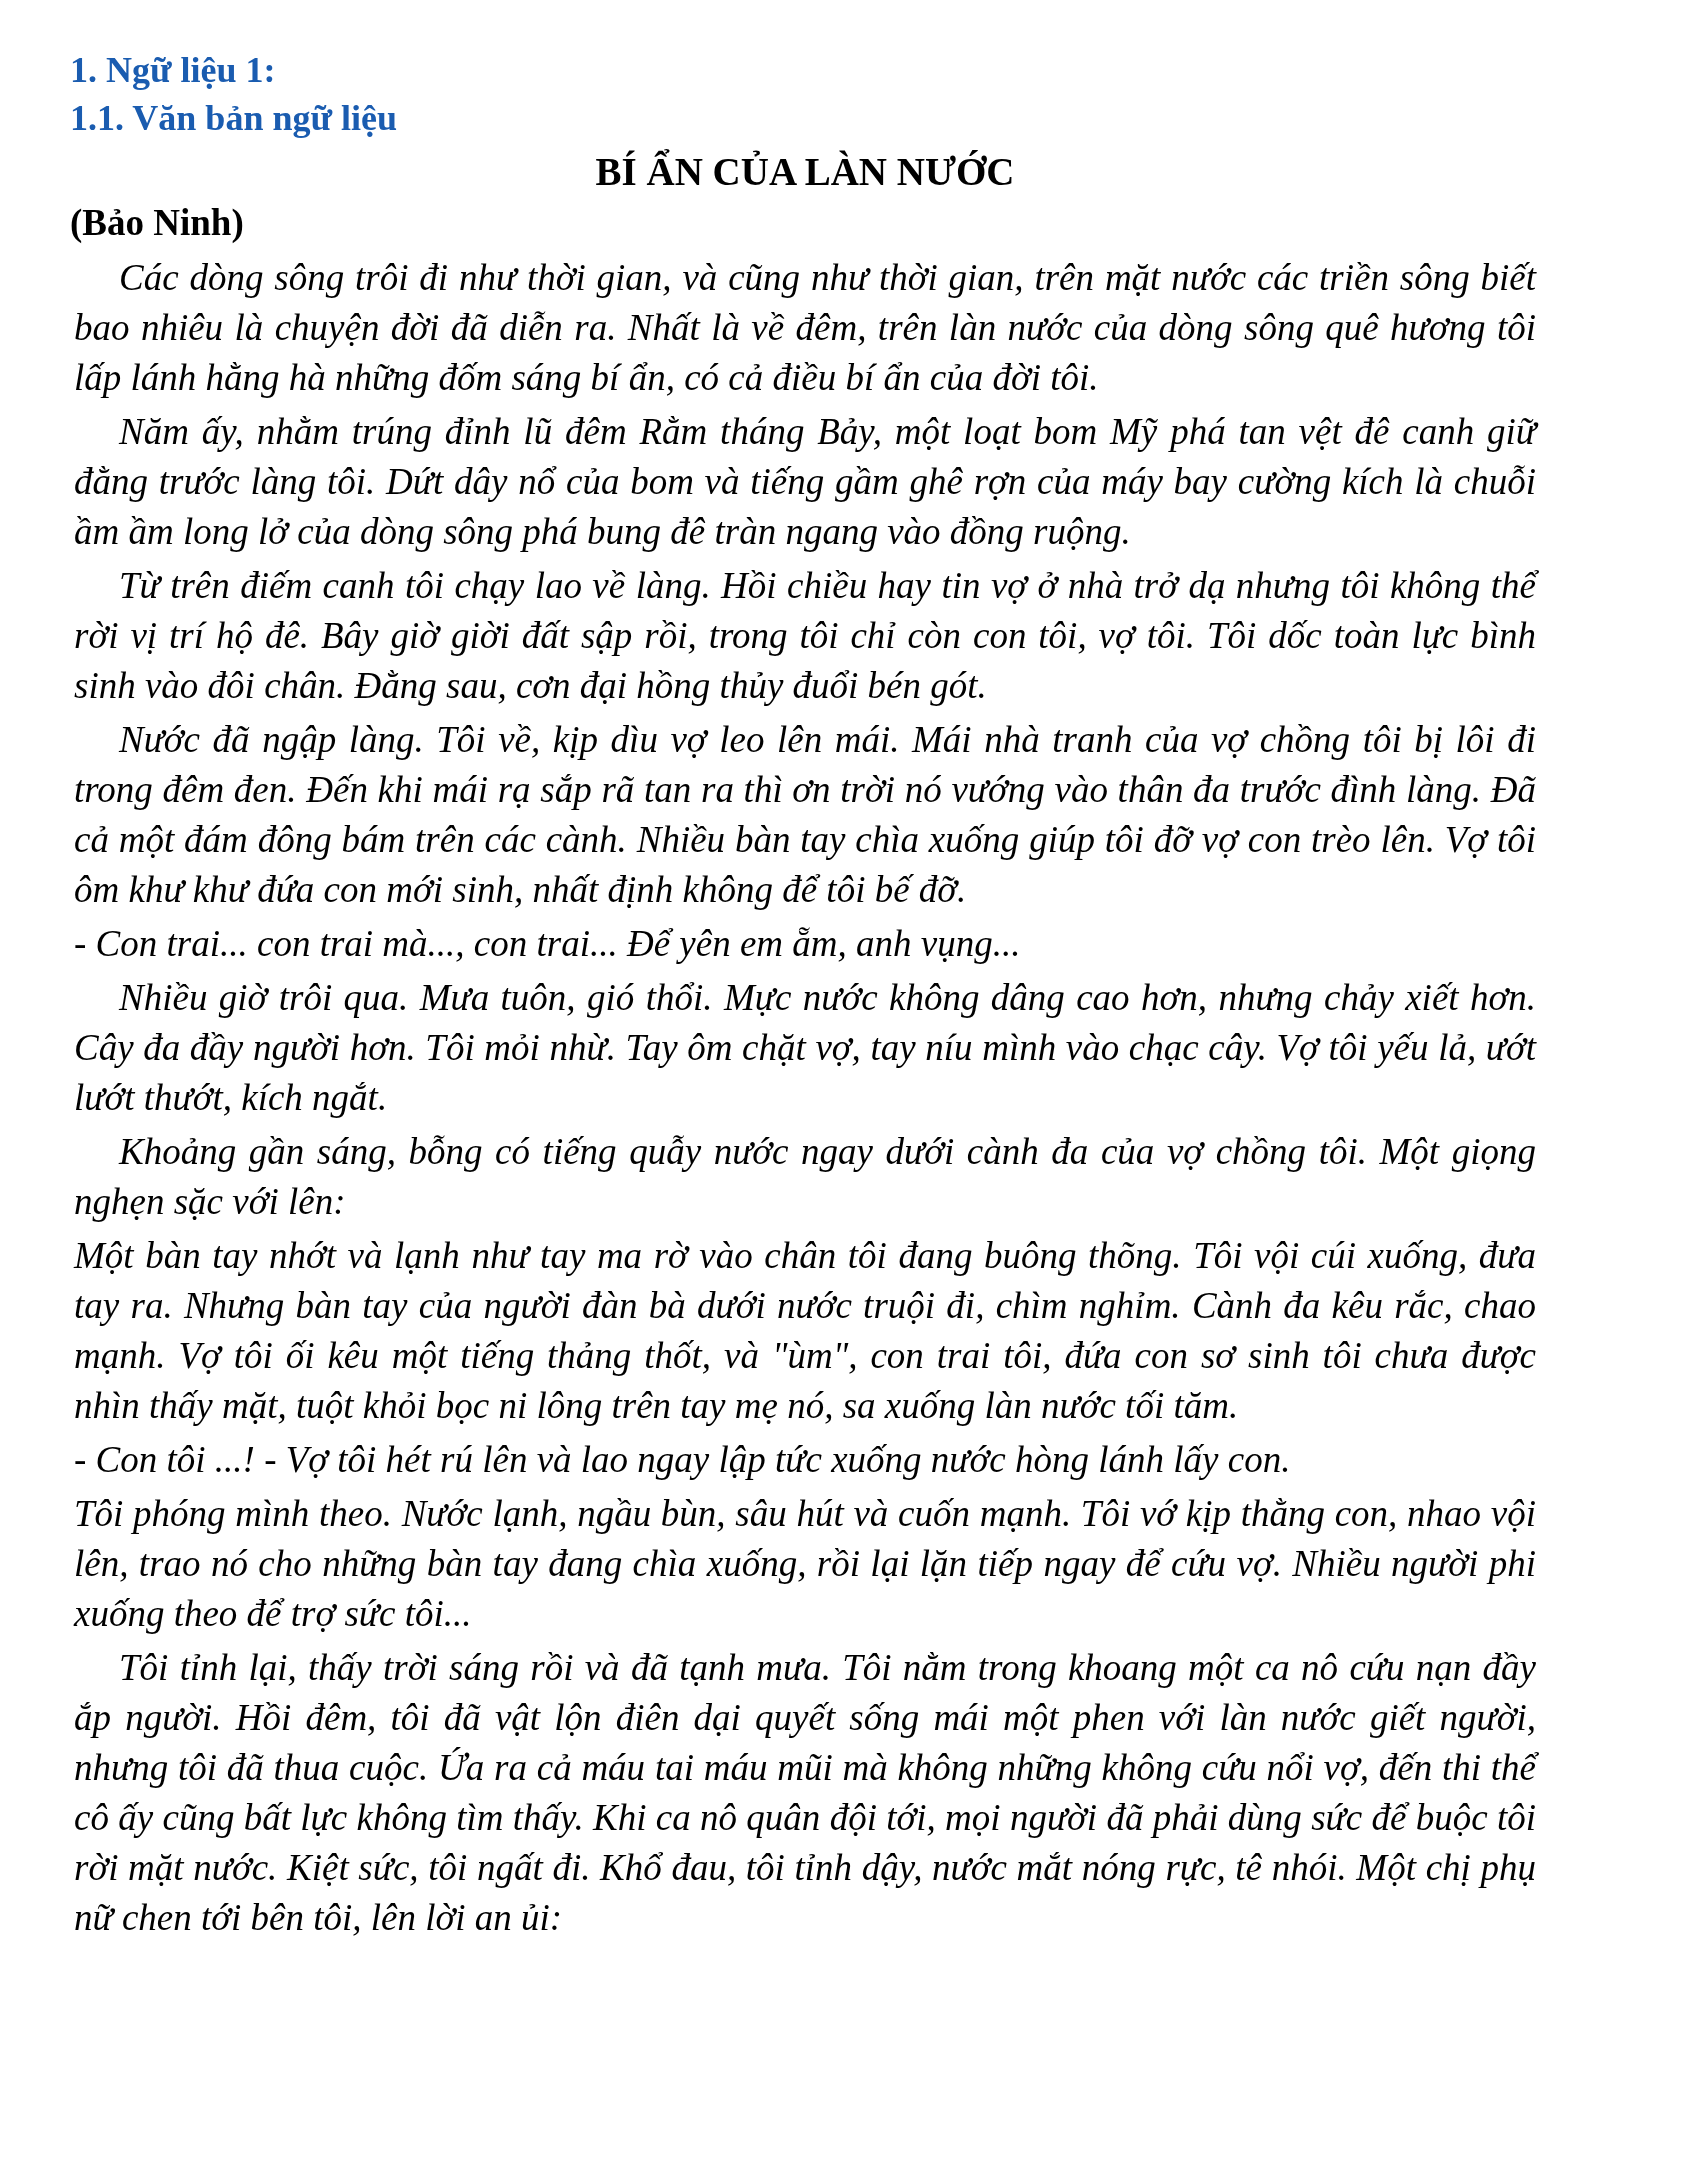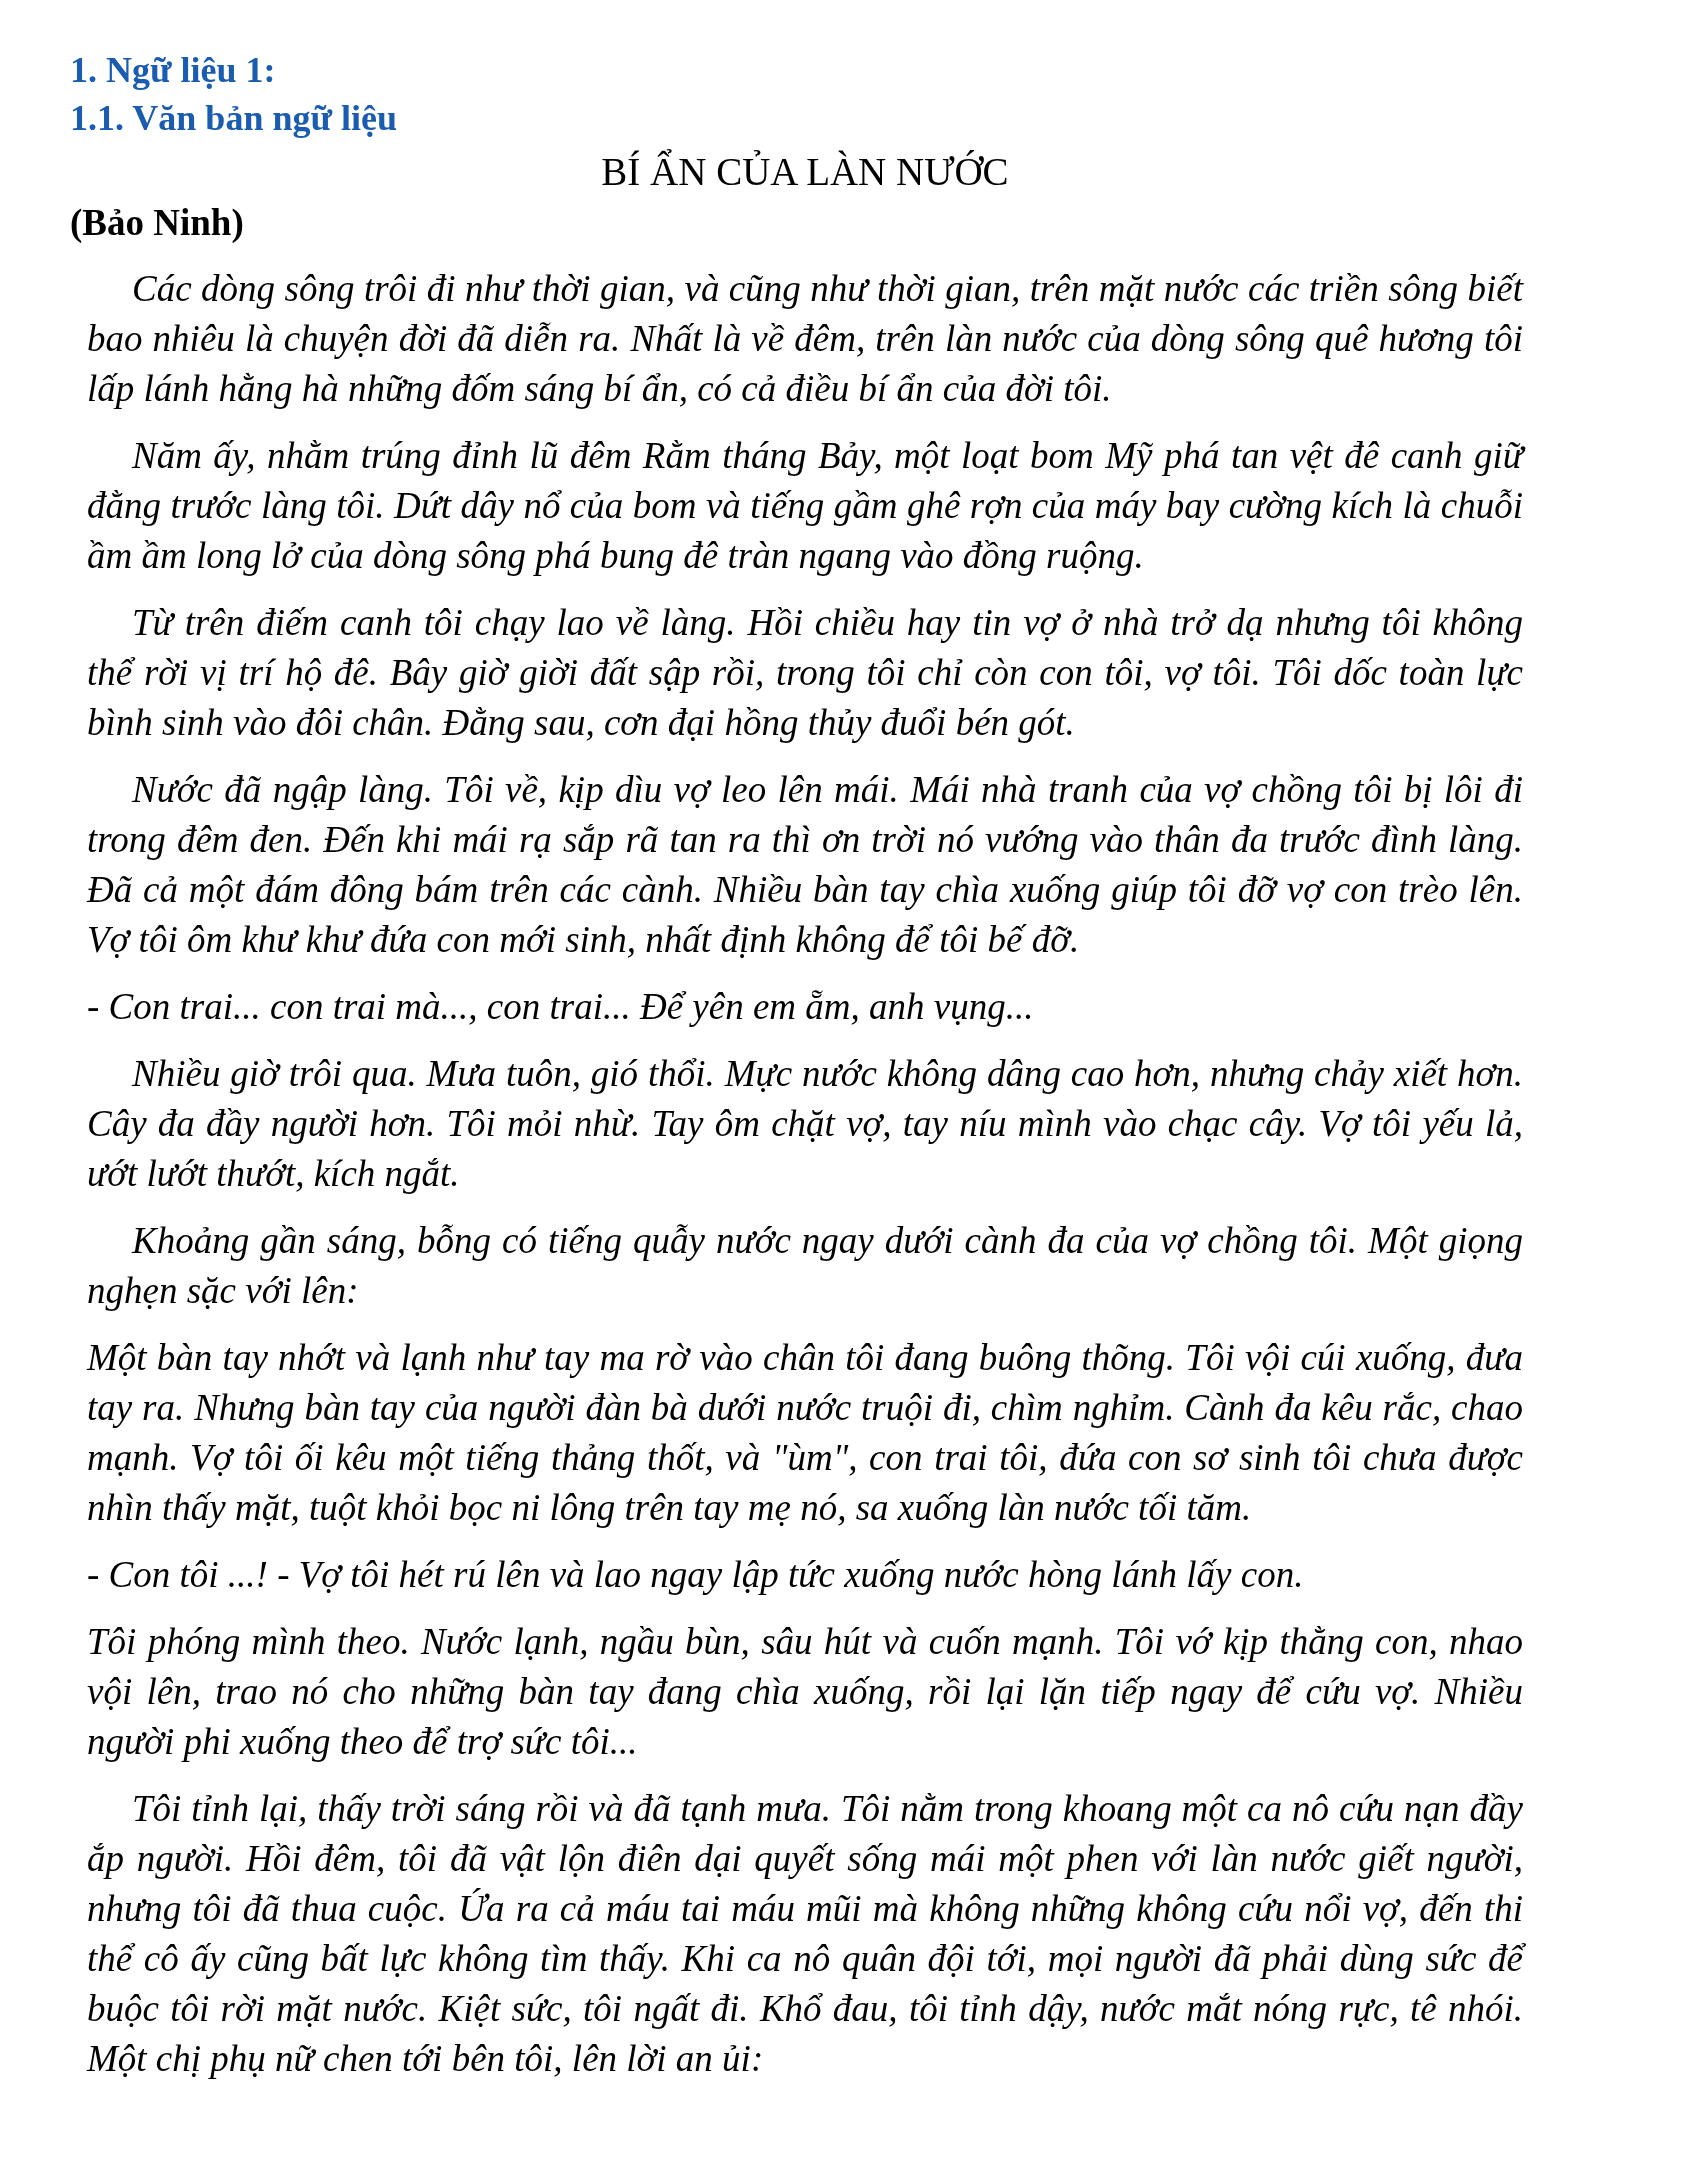--- a/index.html
+++ b/index.html
@@ -26,38 +26,38 @@
     font-weight:bold;
     font-size:36px;
     line-height:43px;
     margin:0 0 4.8px 0;
   }
   .doc-heading.second{
     margin-bottom:8px;
   }
   .doc-title{
     text-align:center;
-    font-weight:normal;
+    font-weight:bold;
     font-size:39px;
     line-height:48px;
     margin:1.6px 0 3.2px 0;
   }
   .doc-author{
     text-align:left;
     font-weight:bold;
     font-size:37px;
     line-height:48px;
     margin:0 0 6.4px 0;
   }
   .body-text p{
     font-style:italic;
     font-size:37px;
     line-height:50px;
     text-align:justify;
-    margin:17px;
+    margin:4px;
   }
   .body-text p.p-indent{
     text-indent:45px;
   }
   .body-text p.p-flush{
     text-indent:0;
   }
 </style>
 </head>
 <body>

